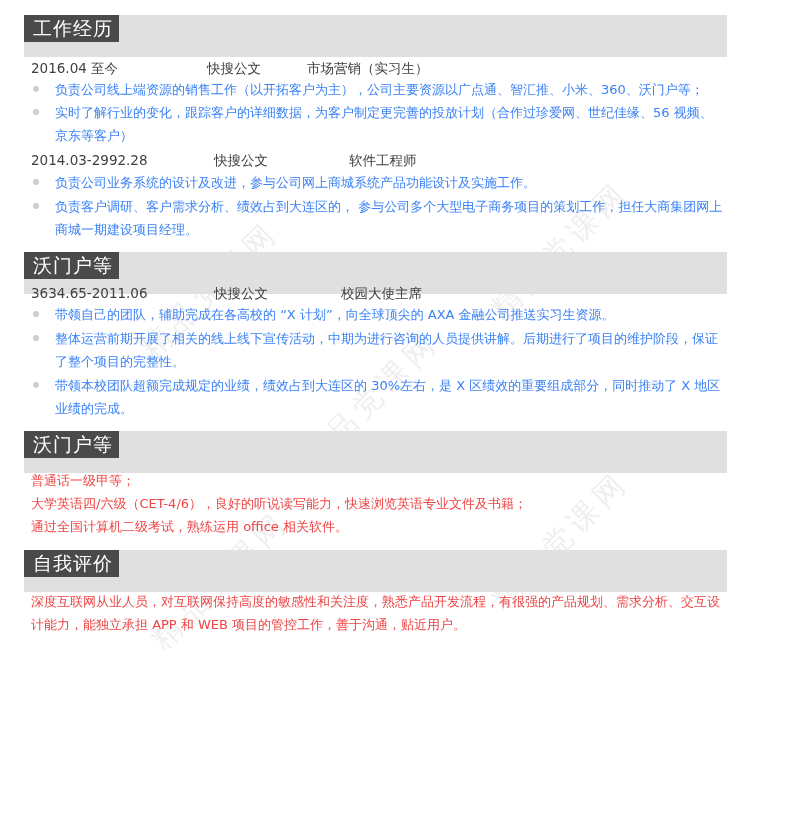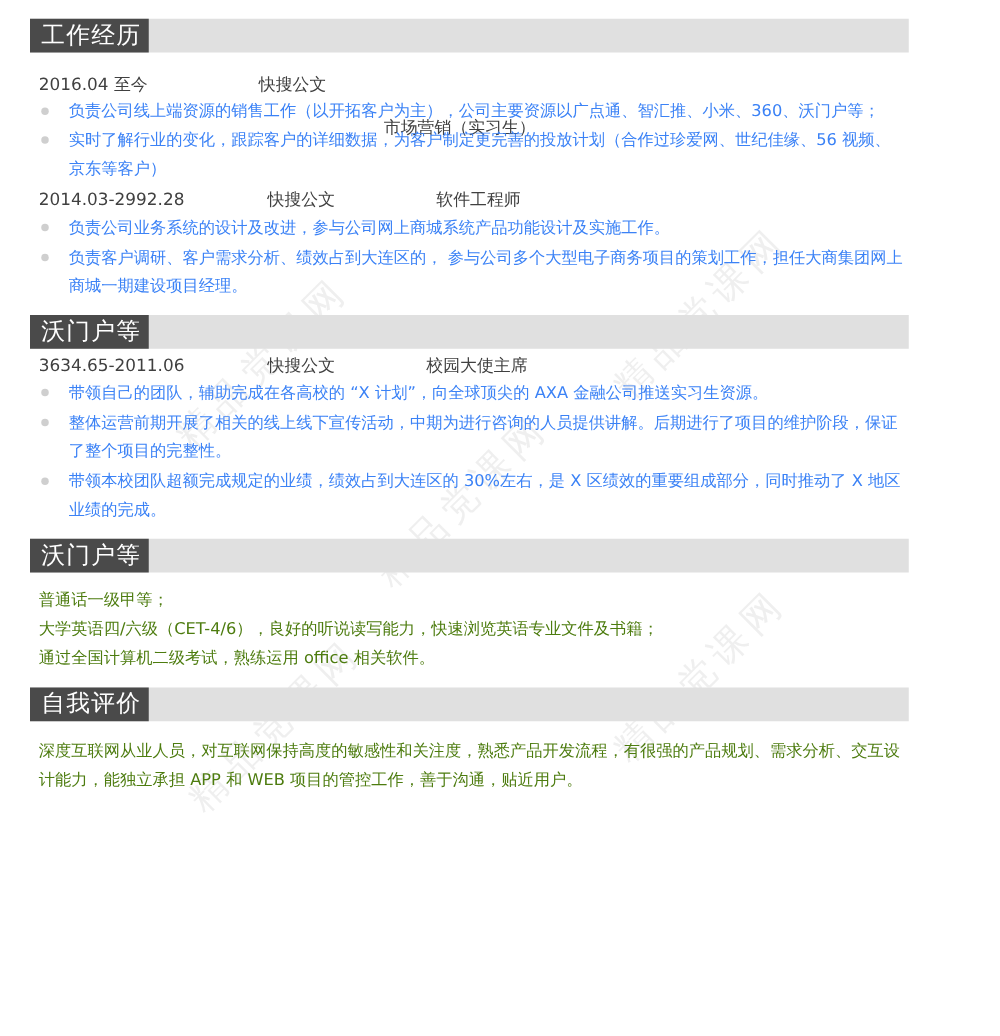--- a/index.html
+++ b/index.html
@@ -3,21 +3,21 @@
 <meta charset="utf-8">
 <style>
   * { margin: 0; padding: 0; box-sizing: border-box; }
   html, body {
     width: 800px; height: 829px; background: #ffffff; overflow: hidden;
     font-family: "DejaVu Sans", "Liberation Sans", sans-serif;
     color: #404040;
   }
   .page { position: relative; width: 800px; height: 829px; }
   .section-head {
-    position: absolute; left: 24px; width: 703px; height: 27px;
+    position: absolute; left: 24px; width: 703px; height: 42px;
     background: #e0e0e0;
   }
   .section-head .tag {
     position: absolute; left: 0; top: 0; height: 27px; width: 95px;
     background: #4a4a4a; color: #ffffff;
     font-size: 19px; line-height: 27px; padding-left: 9px; letter-spacing: 1px;
     white-space: nowrap;
   }
   .row {
     position: absolute; left: 31px; font-size: 13.5px; line-height: 20px;
@@ -28,21 +28,21 @@
     position: absolute; left: 31px; width: 700px; font-size: 13px; line-height: 23px;
     color: #3b82f6;
   }
   .bullet .dot {
     position: absolute; left: 2px; top: 8px; width: 6px; height: 6px;
     border-radius: 50%; background: #cfcfcf;
   }
   .bullet .text { display: block; margin-left: 24px; width: 670px; }
   .plain {
     position: absolute; left: 31px; width: 690px; font-size: 13px; line-height: 23px;
-    color: #4d7c0f;
+    color: #ef4444;
   }
   .watermark {
     position: absolute; font-size: 30px; color: rgba(180,180,180,0.22);
     transform: rotate(-45deg); white-space: nowrap; letter-spacing: 6px;
     pointer-events: none;
   }
 </style>
 </head>
 <body>
 
@@ -54,21 +54,21 @@
   <div class="watermark" style="left:470px;top:520px;">精品党课网</div>
   <div class="watermark" style="left:130px;top:560px;">精品党课网</div>
 
   <div class="section-head" style="top:15px;">
     <div class="tag">工作经历</div>
   </div>
 
   <div class="row" style="top:58px;">
     <span style="left:0;">2016.04 至今</span>
     <span style="left:176px;">快搜公文</span>
-    <span style="left:276px;margin-top:34px;">市场营销（实习生）</span>
+    <span style="left:276px;">市场营销（实习生）</span>
   </div>
   <div class="bullet" style="top:78px;">
     <span class="dot"></span>
     <span class="text">负责公司线上端资源的销售工作（以开拓客户为主），公司主要资源以广点通、智汇推、小米、360、沃门户等；</span>
   </div>
   <div class="bullet" style="top:101px;">
     <span class="dot"></span>
     <span class="text">实时了解行业的变化，跟踪客户的详细数据，为客户制定更完善的投放计划（合作过珍爱网、世纪佳缘、56 视频、京东等客户）</span>
   </div>
 

